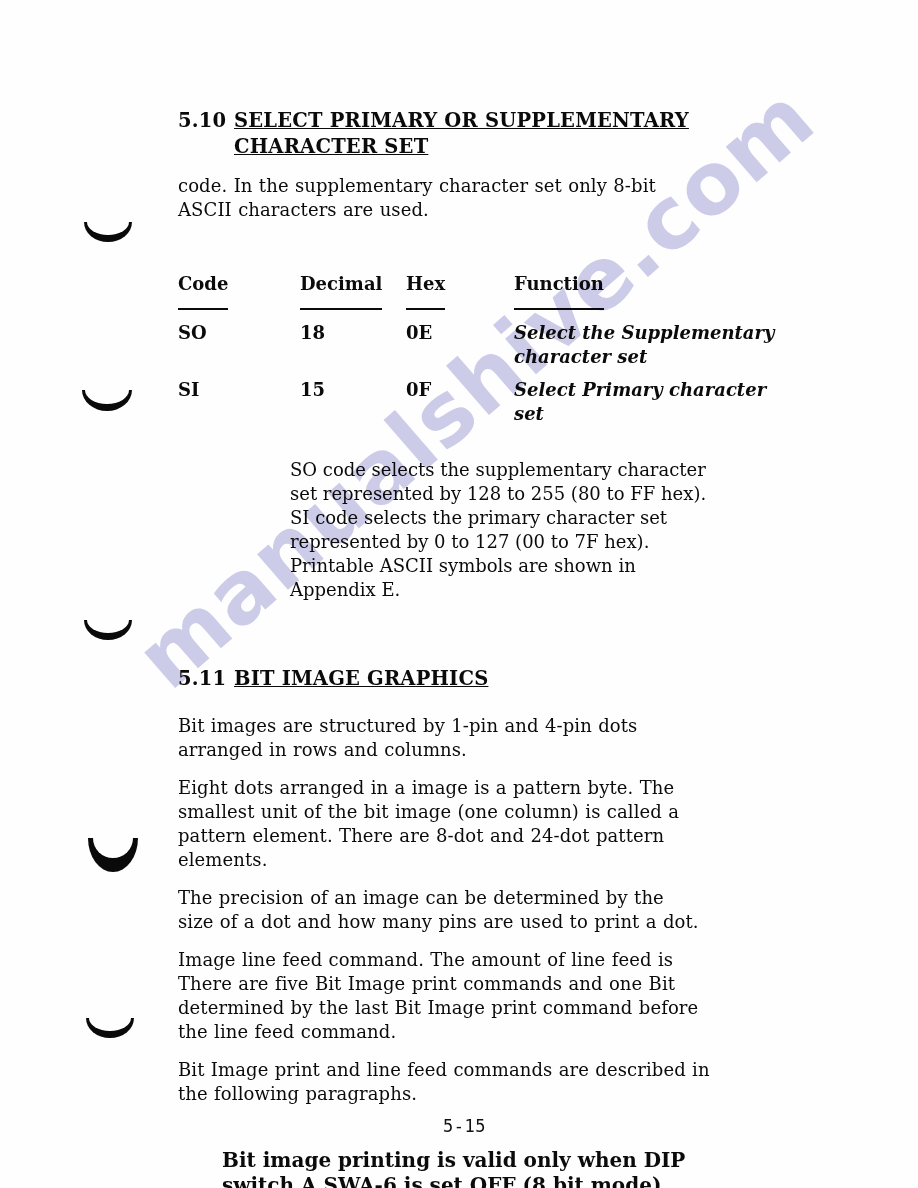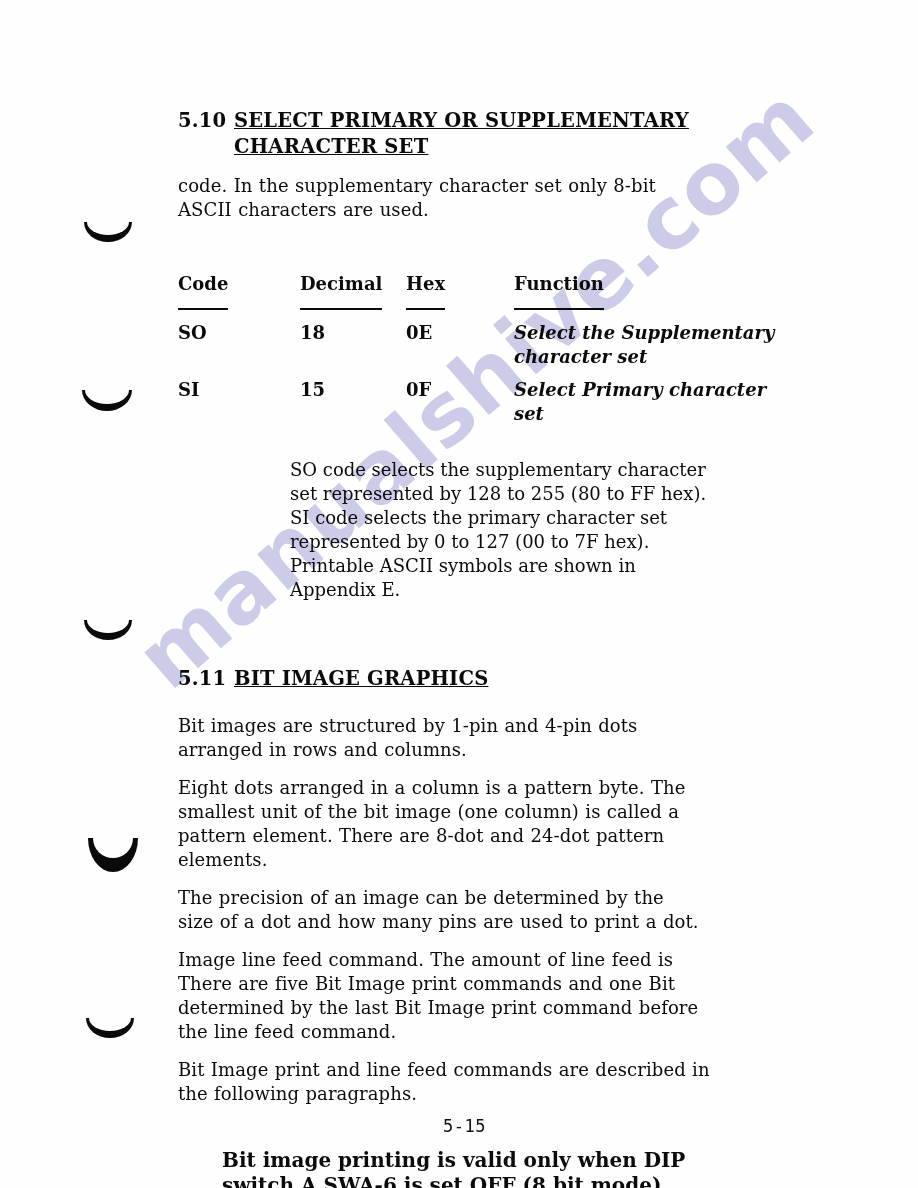--- a/index.html
+++ b/index.html
@@ -314,21 +314,21 @@
       </span>
       <span class="jrow noexp">
         <span>arranged in rows and columns.</span>
       </span>
     </p>
 
     <div class="gap-sm"></div>
 
     <p class="body-par last-line-left">
       <span class="jrow">
-        <span>Eight dots arranged in a column is a pattern byte.   The</span>
+        <span>Eight dots arranged in a image is a pattern byte.   The</span>
       </span>
       <span class="jrow">
         <span>smallest  unit  of  the  bit  image  (one  column)  is  called  a</span>
       </span>
       <span class="jrow">
         <span>pattern  element.     There  are  8-dot  and  24-dot  pattern</span>
       </span>
       <span class="jrow noexp">
         <span>elements.</span>
       </span>

